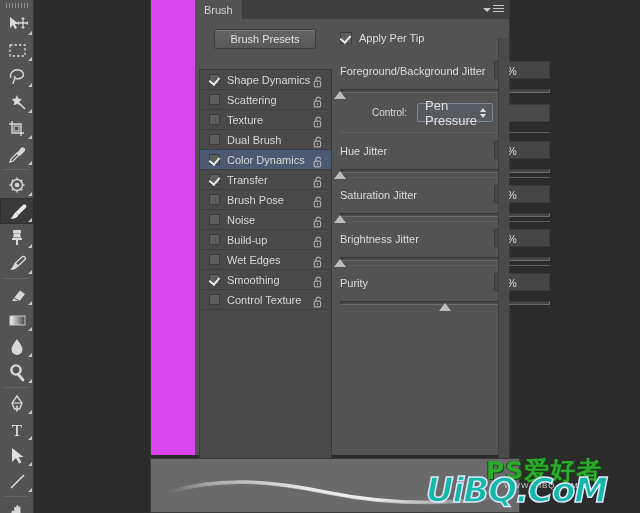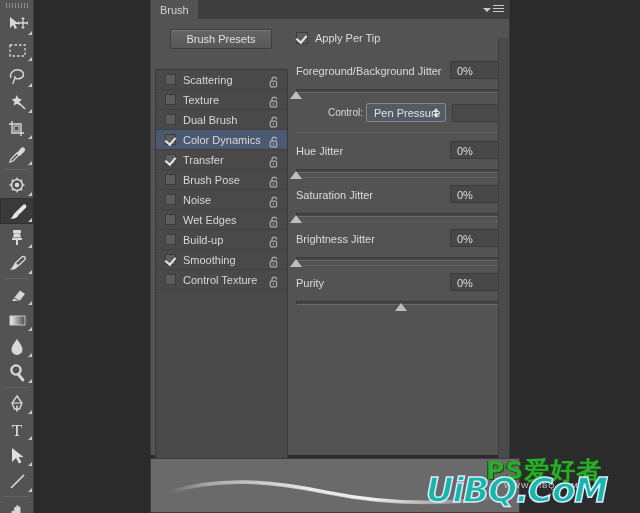--- a/index.html
+++ b/index.html
@@ -38,23 +38,24 @@
     position: absolute; right: 2px; bottom: 2px;
     width: 0; height: 0;
     border-left: 4px solid transparent;
     border-bottom: 4px solid #c8c8c8;
   }
   .tb-sep { height: 1px; margin: 2px 4px; background: #454545; border-bottom: 1px solid #636363; }
 
   
   #panel {
     position: absolute; left: 150px; top: 0; width: 360px; height: 455px;
-    background: #404040;
+    background: #d946ef;
     border-left: 1px solid #3a3a3a;
     border-right: 1px solid #3a3a3a;
+    padding-left: 44px;
   }
   #panel-tabbar {
     position: relative; height: 19px; background: #3f3f3f;
     display: flex; align-items: stretch;
   }
   #tab-brush {
     padding: 0 9px; display: flex; align-items: center;
     background: #535353; color: #d4d4d4; font-size: 11px;
     border-right: 1px solid #3a3a3a;
   }
@@ -146,25 +147,25 @@
     position: absolute; top: 3px;
     width: 0; height: 0;
     border-left: 6px solid transparent; border-right: 6px solid transparent;
     border-bottom: 8px solid #bdbdbd;
     transform: translateX(-6px);
   }
 
   #control-row { position: absolute; left: 0; width: 210px; display: flex; align-items: center; }
   #control-label { color: #dcdcdc; font-size: 10px; margin-left: 32px; }
   #control-select {
-    position: relative; margin-left: 3px;
+    position: relative; margin-left: 10px;
     width: 82px; height: 19px;
     background: #555a63; border: 1px solid #7d8795; border-radius: 2px;
     display: flex; align-items: center; padding-left: 7px;
-    color: #e2e2e2; font-size: 11px; cursor: pointer;
+    color: #e2e2e2; font-size: 13px; cursor: pointer;
   }
   #control-select .arrows {
     position: absolute; right: 6px; top: 4px;
     display: flex; flex-direction: column; gap: 2px;
   }
   #control-select .arrows i {
     width: 0; height: 0; border-left: 3.5px solid transparent;
     border-right: 3.5px solid transparent; display: block;
   }
   #control-select .arrows .up { border-bottom: 4px solid #e0e0e0; }
@@ -374,20 +375,29 @@
 
     <div id="panel-body">
 
       <div id="presets-row">
         <button id="btn-presets">Brush Presets</button>
       </div>
 
       <div id="tip-list">
         <div id="list-rows">
             <div class="li">
+              <span class="cb on"></span>
+              <span class="li-label">Shape Dynamics</span>
+              <span class="lock"><svg width="11" height="12" viewBox="0 0 11 12">
+                  <path d="M3 5.2 V3.4 A2.3 2.3 0 0 1 7.6 3.4" fill="none" stroke="#cfcfcf" stroke-width="1.2"></path>
+                  <rect x="1.2" y="5.2" width="6.4" height="5.6" rx="1" fill="none" stroke="#cfcfcf" stroke-width="1.2"></rect>
+                  <rect x="3.9" y="7.1" width="1.1" height="2" fill="#cfcfcf"></rect>
+                </svg></span>
+            </div>
+            <div class="li">
               <span class="cb"></span>
               <span class="li-label">Scattering</span>
               <span class="lock"><svg width="11" height="12" viewBox="0 0 11 12">
                   <path d="M3 5.2 V3.4 A2.3 2.3 0 0 1 7.6 3.4" fill="none" stroke="#cfcfcf" stroke-width="1.2"></path>
                   <rect x="1.2" y="5.2" width="6.4" height="5.6" rx="1" fill="none" stroke="#cfcfcf" stroke-width="1.2"></rect>
                   <rect x="3.9" y="7.1" width="1.1" height="2" fill="#cfcfcf"></rect>
                 </svg></span>
             </div>
             <div class="li">
               <span class="cb"></span>
@@ -438,30 +448,30 @@
               <span class="cb"></span>
               <span class="li-label">Noise</span>
               <span class="lock"><svg width="11" height="12" viewBox="0 0 11 12">
                   <path d="M3 5.2 V3.4 A2.3 2.3 0 0 1 7.6 3.4" fill="none" stroke="#cfcfcf" stroke-width="1.2"></path>
                   <rect x="1.2" y="5.2" width="6.4" height="5.6" rx="1" fill="none" stroke="#cfcfcf" stroke-width="1.2"></rect>
                   <rect x="3.9" y="7.1" width="1.1" height="2" fill="#cfcfcf"></rect>
                 </svg></span>
             </div>
             <div class="li">
               <span class="cb"></span>
+              <span class="li-label">Build-up</span>
+              <span class="lock"><svg width="11" height="12" viewBox="0 0 11 12">
+                  <path d="M3 5.2 V3.4 A2.3 2.3 0 0 1 7.6 3.4" fill="none" stroke="#cfcfcf" stroke-width="1.2"></path>
+                  <rect x="1.2" y="5.2" width="6.4" height="5.6" rx="1" fill="none" stroke="#cfcfcf" stroke-width="1.2"></rect>
+                  <rect x="3.9" y="7.1" width="1.1" height="2" fill="#cfcfcf"></rect>
+                </svg></span>
+            </div>
+            <div class="li">
+              <span class="cb"></span>
               <span class="li-label">Wet Edges</span>
-              <span class="lock"><svg width="11" height="12" viewBox="0 0 11 12">
-                  <path d="M3 5.2 V3.4 A2.3 2.3 0 0 1 7.6 3.4" fill="none" stroke="#cfcfcf" stroke-width="1.2"></path>
-                  <rect x="1.2" y="5.2" width="6.4" height="5.6" rx="1" fill="none" stroke="#cfcfcf" stroke-width="1.2"></rect>
-                  <rect x="3.9" y="7.1" width="1.1" height="2" fill="#cfcfcf"></rect>
-                </svg></span>
-            </div>
-            <div class="li">
-              <span class="cb"></span>
-              <span class="li-label">Build-up</span>
               <span class="lock"><svg width="11" height="12" viewBox="0 0 11 12">
                   <path d="M3 5.2 V3.4 A2.3 2.3 0 0 1 7.6 3.4" fill="none" stroke="#cfcfcf" stroke-width="1.2"></path>
                   <rect x="1.2" y="5.2" width="6.4" height="5.6" rx="1" fill="none" stroke="#cfcfcf" stroke-width="1.2"></rect>
                   <rect x="3.9" y="7.1" width="1.1" height="2" fill="#cfcfcf"></rect>
                 </svg></span>
             </div>
             <div class="li">
               <span class="cb on"></span>
               <span class="li-label">Smoothing</span>
               <span class="lock"><svg width="11" height="12" viewBox="0 0 11 12">

